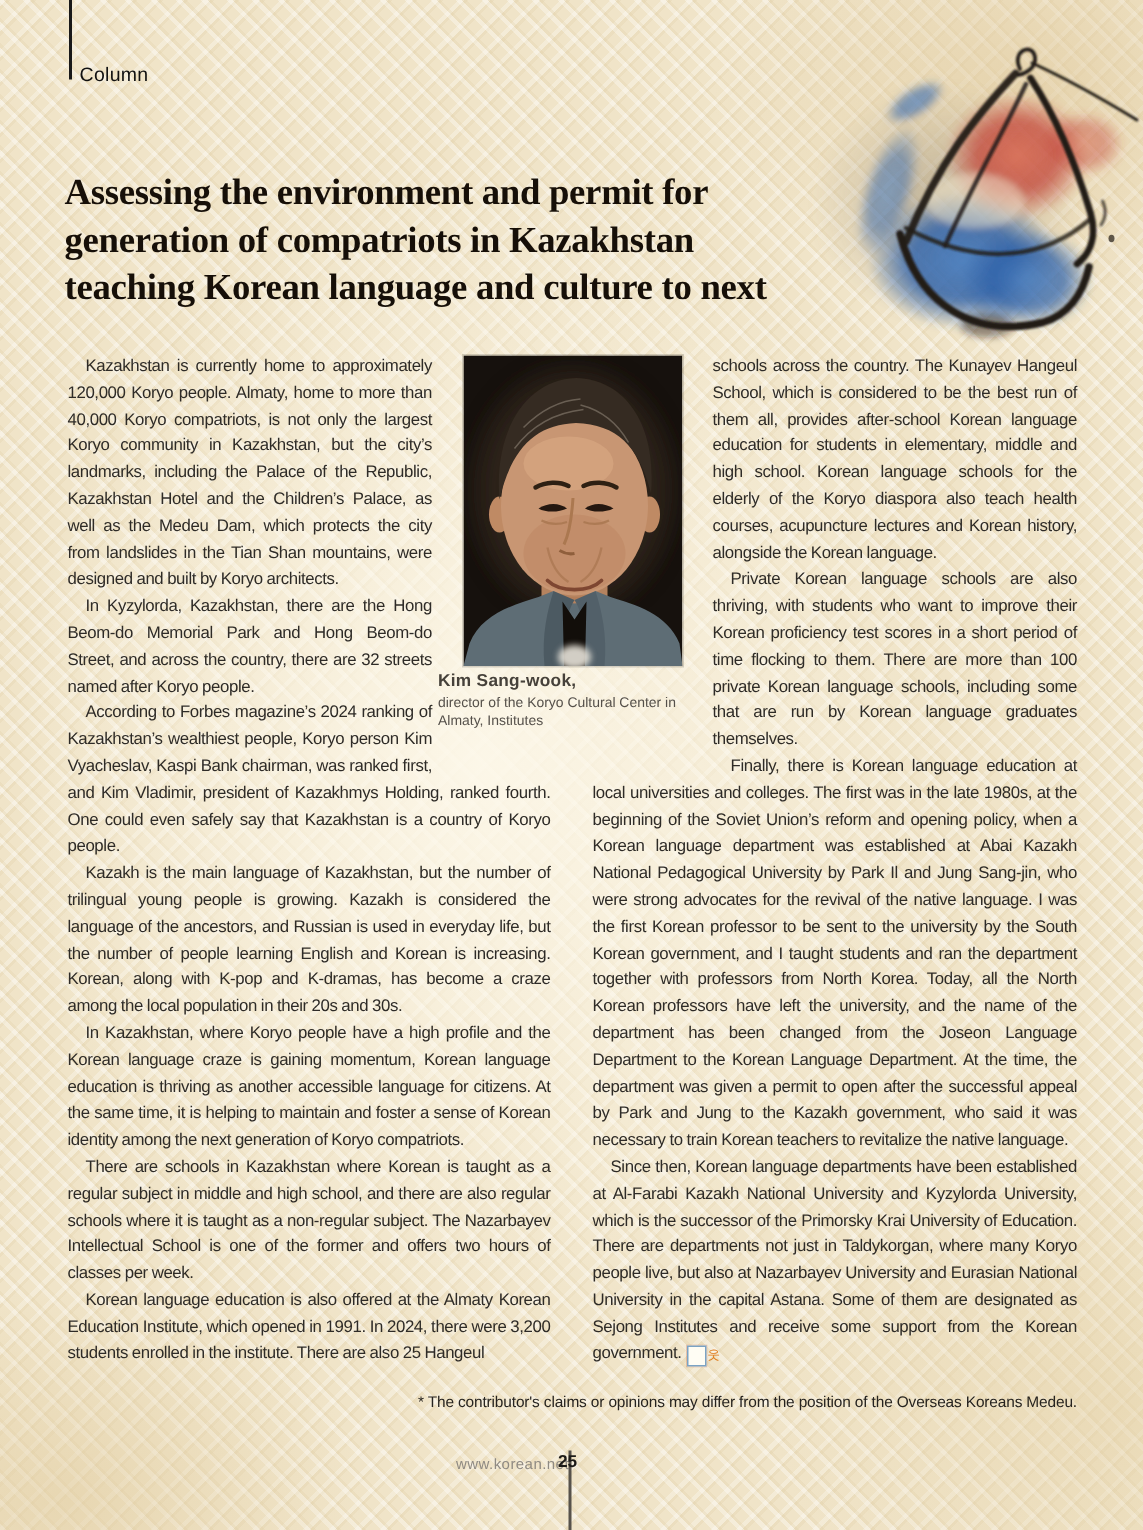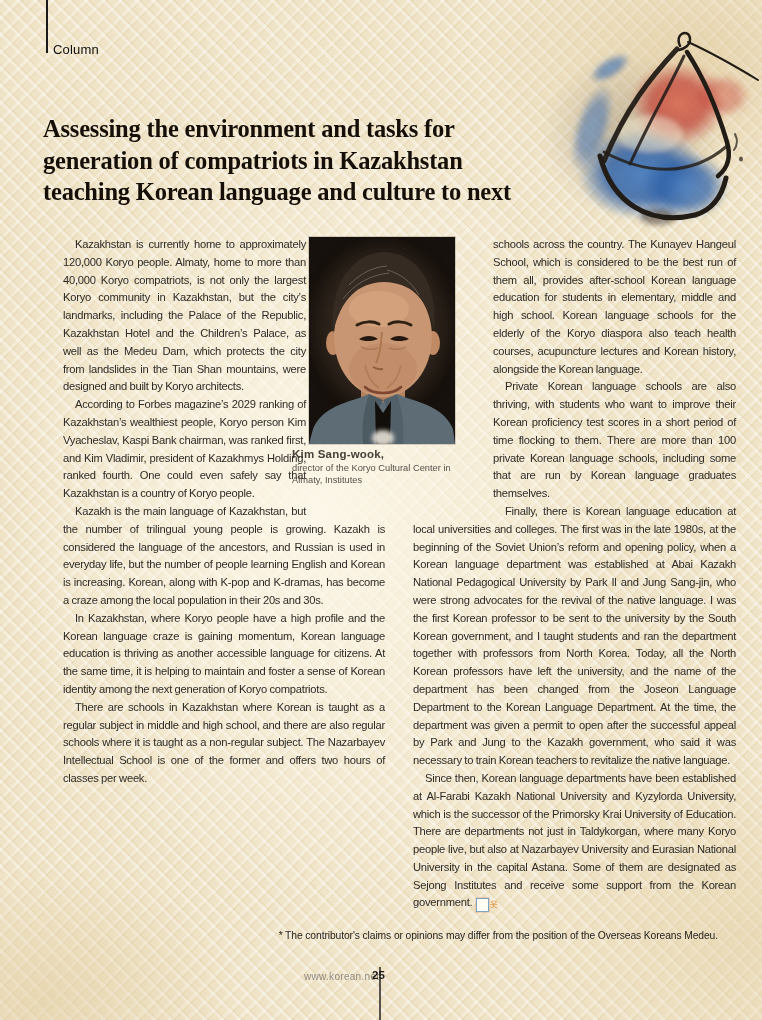--- a/index.html
+++ b/index.html
@@ -14,21 +14,21 @@
       radial-gradient(ellipse 320px 250px at 98% 92%, rgba(228,209,167,0.55), rgba(228,209,167,0) 72%),
       repeating-linear-gradient(45deg, rgba(255,255,255,0.33) 0 3px, rgba(221,202,159,0.22) 3px 5px, rgba(255,255,255,0) 5px 12px),
       repeating-linear-gradient(135deg, rgba(255,255,255,0.28) 0 3px, rgba(219,199,156,0.20) 3px 5px, rgba(255,255,255,0) 5px 12px);
   }
   .abs{position:absolute;}
   .kicker-bar{left:46px;top:0;width:2px;height:53px;background:#191919;}
   .kicker{left:53px;top:42px;font-size:13px;font-weight:400;color:#111;letter-spacing:.2px;}
   .title{left:43px;top:113px;width:560px;font-family:"Liberation Serif", serif;font-weight:700;
          font-size:24.5px;line-height:31.5px;color:#160f08;letter-spacing:-0.2px;}
   .artwork{left:530px;top:16px;width:232px;height:218px;}
-  .col{font-size:11.2px;line-height:17.8px;color:#2e2b27;text-align:justify;letter-spacing:-0.25px;word-spacing:-0.3px;margin-left:18px;}
+  .col{font-size:11.2px;line-height:17.8px;color:#2e2b27;text-align:justify;letter-spacing:-0.25px;word-spacing:-0.3px;}
   .col p{margin:0;text-indent:12px;}
   .col p.cont{text-indent:0;}
   .col1{left:45px;top:236px;width:322px;height:705px;}
   .col2{left:395px;top:236px;width:323px;height:680px;}
   .spacer-r{float:right;width:79px;height:274px;}
   .spacer-l{float:left;width:80px;height:270px;}
   .photo{left:309px;top:237px;width:146px;height:207px;box-shadow:0 0 0 1px rgba(0,0,0,0.15);}
   .caption{left:292px;top:447px;width:180px;text-align:left;}
   .caption .cap-name{font-size:11.5px;font-weight:700;color:#46413a;line-height:15px;letter-spacing:.2px;}
   .caption .cap-role{font-size:9.3px;color:#55504a;line-height:12px;}
@@ -40,21 +40,21 @@
            font-size:8.5px;color:#e07b1a;background:#fffdf4;border:1px solid #7ba3c4;vertical-align:-1px;
            box-shadow:0 0 0 .5px rgba(200,80,40,.35);}
 </style>
 </head>
 <body>
 
 <div class="abs kicker-bar"></div>
 <div class="abs kicker">Column</div>
 
 <div class="abs title">
-  <div>Assessing the environment and tasks for</div>
+  <div>Assessing the environment and permit for</div>
   <div>generation of compatriots in Kazakhstan</div>
   <div>teaching Korean language and culture to next</div>
 </div>
 
 <svg class="abs artwork" viewBox="0 0 232 218" width="232" height="218">
   <defs>
     <radialGradient id="gBlue" cx="50%" cy="50%" r="50%">
       <stop offset="0%" stop-color="#4a7fc0" stop-opacity="0.95"></stop>
       <stop offset="55%" stop-color="#2b5fa8" stop-opacity="0.8"></stop>
       <stop offset="100%" stop-color="#2b5fa8" stop-opacity="0"></stop>
@@ -143,24 +143,26 @@
 
 <div class="abs caption">
   <div class="cap-name">Kim Sang-wook,</div>
   <div class="cap-role">director of the Koryo Cultural Center in</div>
   <div class="cap-role">Almaty, Institutes</div>
 </div>
 
 <div class="abs col col1">
   <div class="spacer-r"></div>
   <p>Kazakhstan is currently home to approximately 120,000 Koryo people. Almaty, home to more than 40,000 Koryo compatriots, is not only the largest Koryo community in Kazakhstan, but the city’s landmarks, including the Palace of the Republic, Kazakhstan Hotel and the Children’s Palace, as well as the Medeu Dam, which protects the city from landslides in the Tian Shan mountains, were designed and built by Koryo architects.</p>
-  <p>According to Forbes magazine’s 2029 ranking of Kazakhstan’s wealthiest people, Koryo person Kim Vyacheslav, Kaspi Bank chairman, was ranked first, and Kim Vladimir, president of Kazakhmys Holding, ranked fourth. One could even safely say that Kazakhstan is a country of Koryo people.</p>
+  <p>In Kyzylorda, Kazakhstan, there are the Hong Beom-do Memorial Park and Hong Beom-do Street, and across the country, there are 32 streets named after Koryo people.</p>
+  <p>According to Forbes magazine’s 2024 ranking of Kazakhstan’s wealthiest people, Koryo person Kim Vyacheslav, Kaspi Bank chairman, was ranked first, and Kim Vladimir, president of Kazakhmys Holding, ranked fourth. One could even safely say that Kazakhstan is a country of Koryo people.</p>
   <p>Kazakh is the main language of Kazakhstan, but the number of trilingual young people is growing. Kazakh is considered the language of the ancestors, and Russian is used in everyday life, but the number of people learning English and Korean is increasing. Korean, along with K-pop and K-dramas, has become a craze among the local population in their 20s and 30s.</p>
   <p>In Kazakhstan, where Koryo people have a high profile and the Korean language craze is gaining momentum, Korean language education is thriving as another accessible language for citizens. At the same time, it is helping to maintain and foster a sense of Korean identity among the next generation of Koryo compatriots.</p>
   <p>There are schools in Kazakhstan where Korean is taught as a regular subject in middle and high school, and there are also regular schools where it is taught as a non-regular subject. The Nazarbayev Intellectual School is one of the former and offers two hours of classes per week.</p>
+  <p>Korean language education is also offered at the Almaty Korean Education Institute, which opened in 1991. In 2024, there were 3,200 students enrolled in the institute. There are also 25 Hangeul</p>
 </div>
 
 <div class="abs col col2">
   <div class="spacer-l"></div>
   <p class="cont">schools across the country. The Kunayev Hangeul School, which is considered to be the best run of them all, provides after-school Korean language education for students in elementary, middle and high school. Korean language schools for the elderly of the Koryo diaspora also teach health courses, acupuncture lectures and Korean history, alongside the Korean language.</p>
   <p>Private Korean language schools are also thriving, with students who want to improve their Korean proficiency test scores in a short period of time flocking to them. There are more than 100 private Korean language schools, including some that are run by Korean language graduates themselves.</p>
   <p>Finally, there is Korean language education at local universities and colleges. The first was in the late 1980s, at the beginning of the Soviet Union’s reform and opening policy, when a Korean language department was established at Abai Kazakh National Pedagogical University by Park Il and Jung Sang-jin, who were strong advocates for the revival of the native language. I was the first Korean professor to be sent to the university by the South Korean government, and I taught students and ran the department together with professors from North Korea. Today, all the North Korean professors have left the university, and the name of the department has been changed from the Joseon Language Department to the Korean Language Department. At the time, the department was given a permit to open after the successful appeal by Park and Jung to the Kazakh government, who said it was necessary to train Korean teachers to revitalize the native language.</p>
   <p><span>Since then, Korean language departments have been established at Al-Farabi Kazakh National University and Kyzylorda University, which is the successor of the Primorsky Krai University of Education. There are departments not just in Taldykorgan, where many Koryo people live, but also at Nazarbayev University and Eurasian National University in the capital Astana. Some of them are designated as Sejong Institutes and receive some support from the Korean government.</span><span class="endmark">웃</span></p>
 </div>
 

